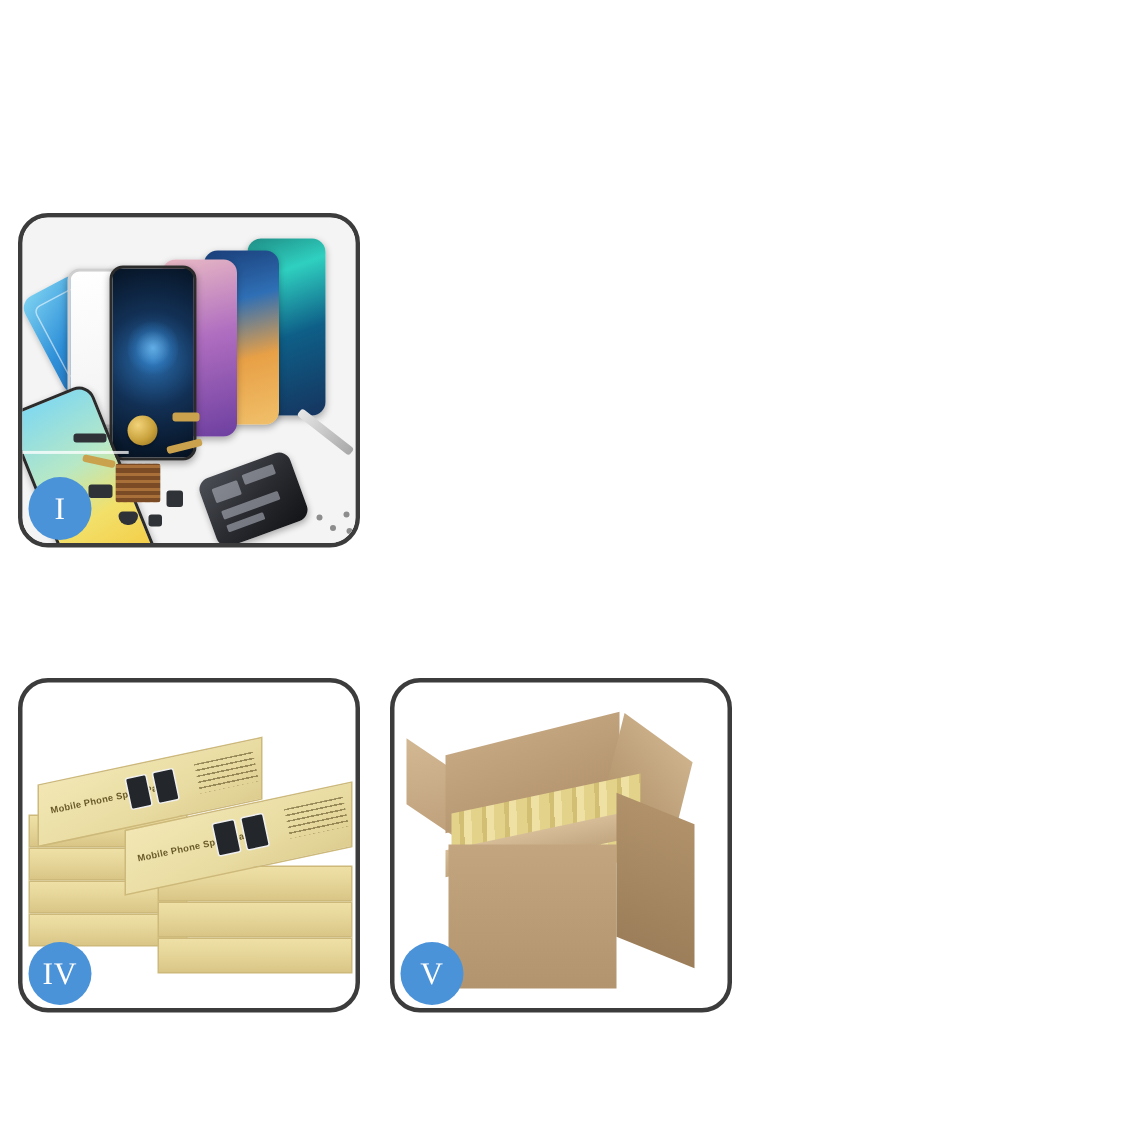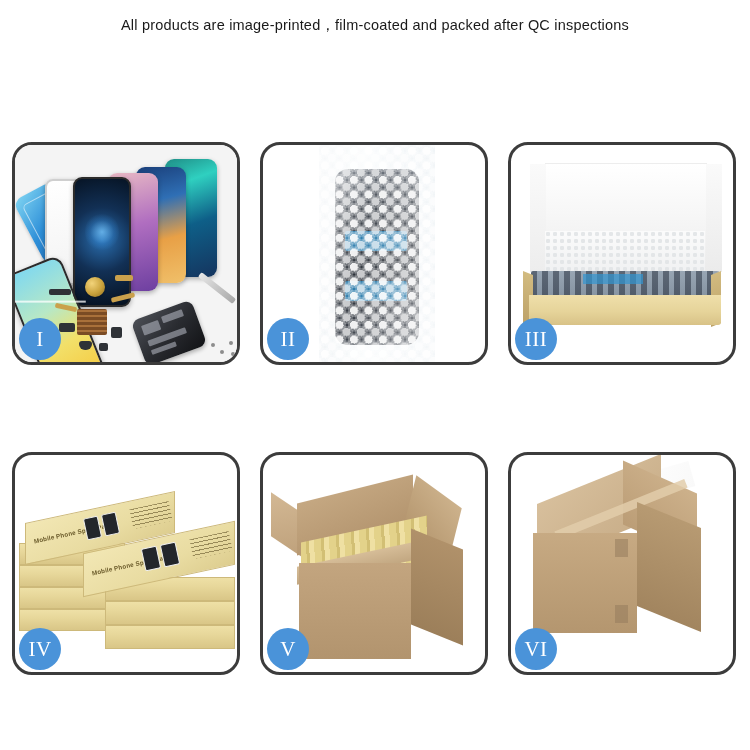--- a/index.html
+++ b/index.html
@@ -358,21 +358,20 @@
   .c6-wrap {
     position:absolute; left:120px; top:14px; width:62px; height:26px;
     background: linear-gradient(120deg, rgba(255,255,255,.85), rgba(240,240,240,.4));
     transform: rotate(-16deg);
   }
 </style>
 </head>
 <body>
 
 <div class="header">
-  <div class="subtitle">All products are image-printed，film-coated and packed after QC inspections</div>
 </div>
 
 <div class="grid">
 
   <div class="panel p1">
     <div class="stage">
       <div class="bg-soft"></div>
       <div class="adh"></div>
       <div class="ph film"></div>
       <div class="ph a"></div>
@@ -400,45 +399,21 @@
       <div class="screws">
         <span></span>
           <span></span>
           <span></span>
           <span></span>
       </div>
     </div>
     <div class="badge">I</div>
   </div>
 
-  <div class="panel p2">
-    <div class="stage">
-      <div class="bw-sheet"></div>
-      <div class="bw-phone">
-        <div class="tape t1"></div>
-        <div class="tape t2"></div>
-      </div>
-      <div class="bw-bubbles"></div>
-      <div class="bw-bubbles off"></div>
-      <div class="bw-gloss"></div>
-    </div>
-    <div class="badge">II</div>
-  </div>
-
-  <div class="panel p3">
-    <div class="stage">
-      <div class="tray-lid"></div>
-      <div class="tray-foam"></div>
-      <div class="tray-goods"></div>
-      <div class="tray-side-l"></div>
-      <div class="tray-side-r"></div>
-      <div class="tray-front"></div>
-    </div>
-    <div class="badge">III</div>
-  </div>
+
 
   <div class="panel p4">
     <div class="stage">
       <div class="stack">
 
         <div class="kbox" style="left:0;   top:58px;  width:104px; height:20px;"></div>
         <div class="kbox" style="left:0;   top:80px;  width:104px; height:20px;"></div>
         <div class="kbox" style="left:0;   top:102px; width:104px; height:20px;"></div>
         <div class="kbox" style="left:0;   top:124px; width:104px; height:20px;"></div>
 
@@ -468,27 +443,14 @@
       <div class="c5-flapBack"></div>
       <div class="c5-flapR"></div>
       <div class="c5-inner"></div>
       <div class="c5-frontflap"></div>
       <div class="c5-body"></div>
       <div class="c5-right"></div>
     </div>
     <div class="badge">V</div>
   </div>
 
-  <div class="panel p6">
-    <div class="stage">
-      <div class="c6-wrap"></div>
-      <div class="c6-top"></div>
-      <div class="c6-top2"></div>
-      <div class="c6-tape"></div>
-      <div class="c6-front"></div>
-      <div class="c6-side"></div>
-      <div class="c6-nick n1"></div>
-      <div class="c6-nick n2"></div>
-    </div>
-    <div class="badge">VI</div>
-  </div>
 
 </div>
 
 </body></html>

